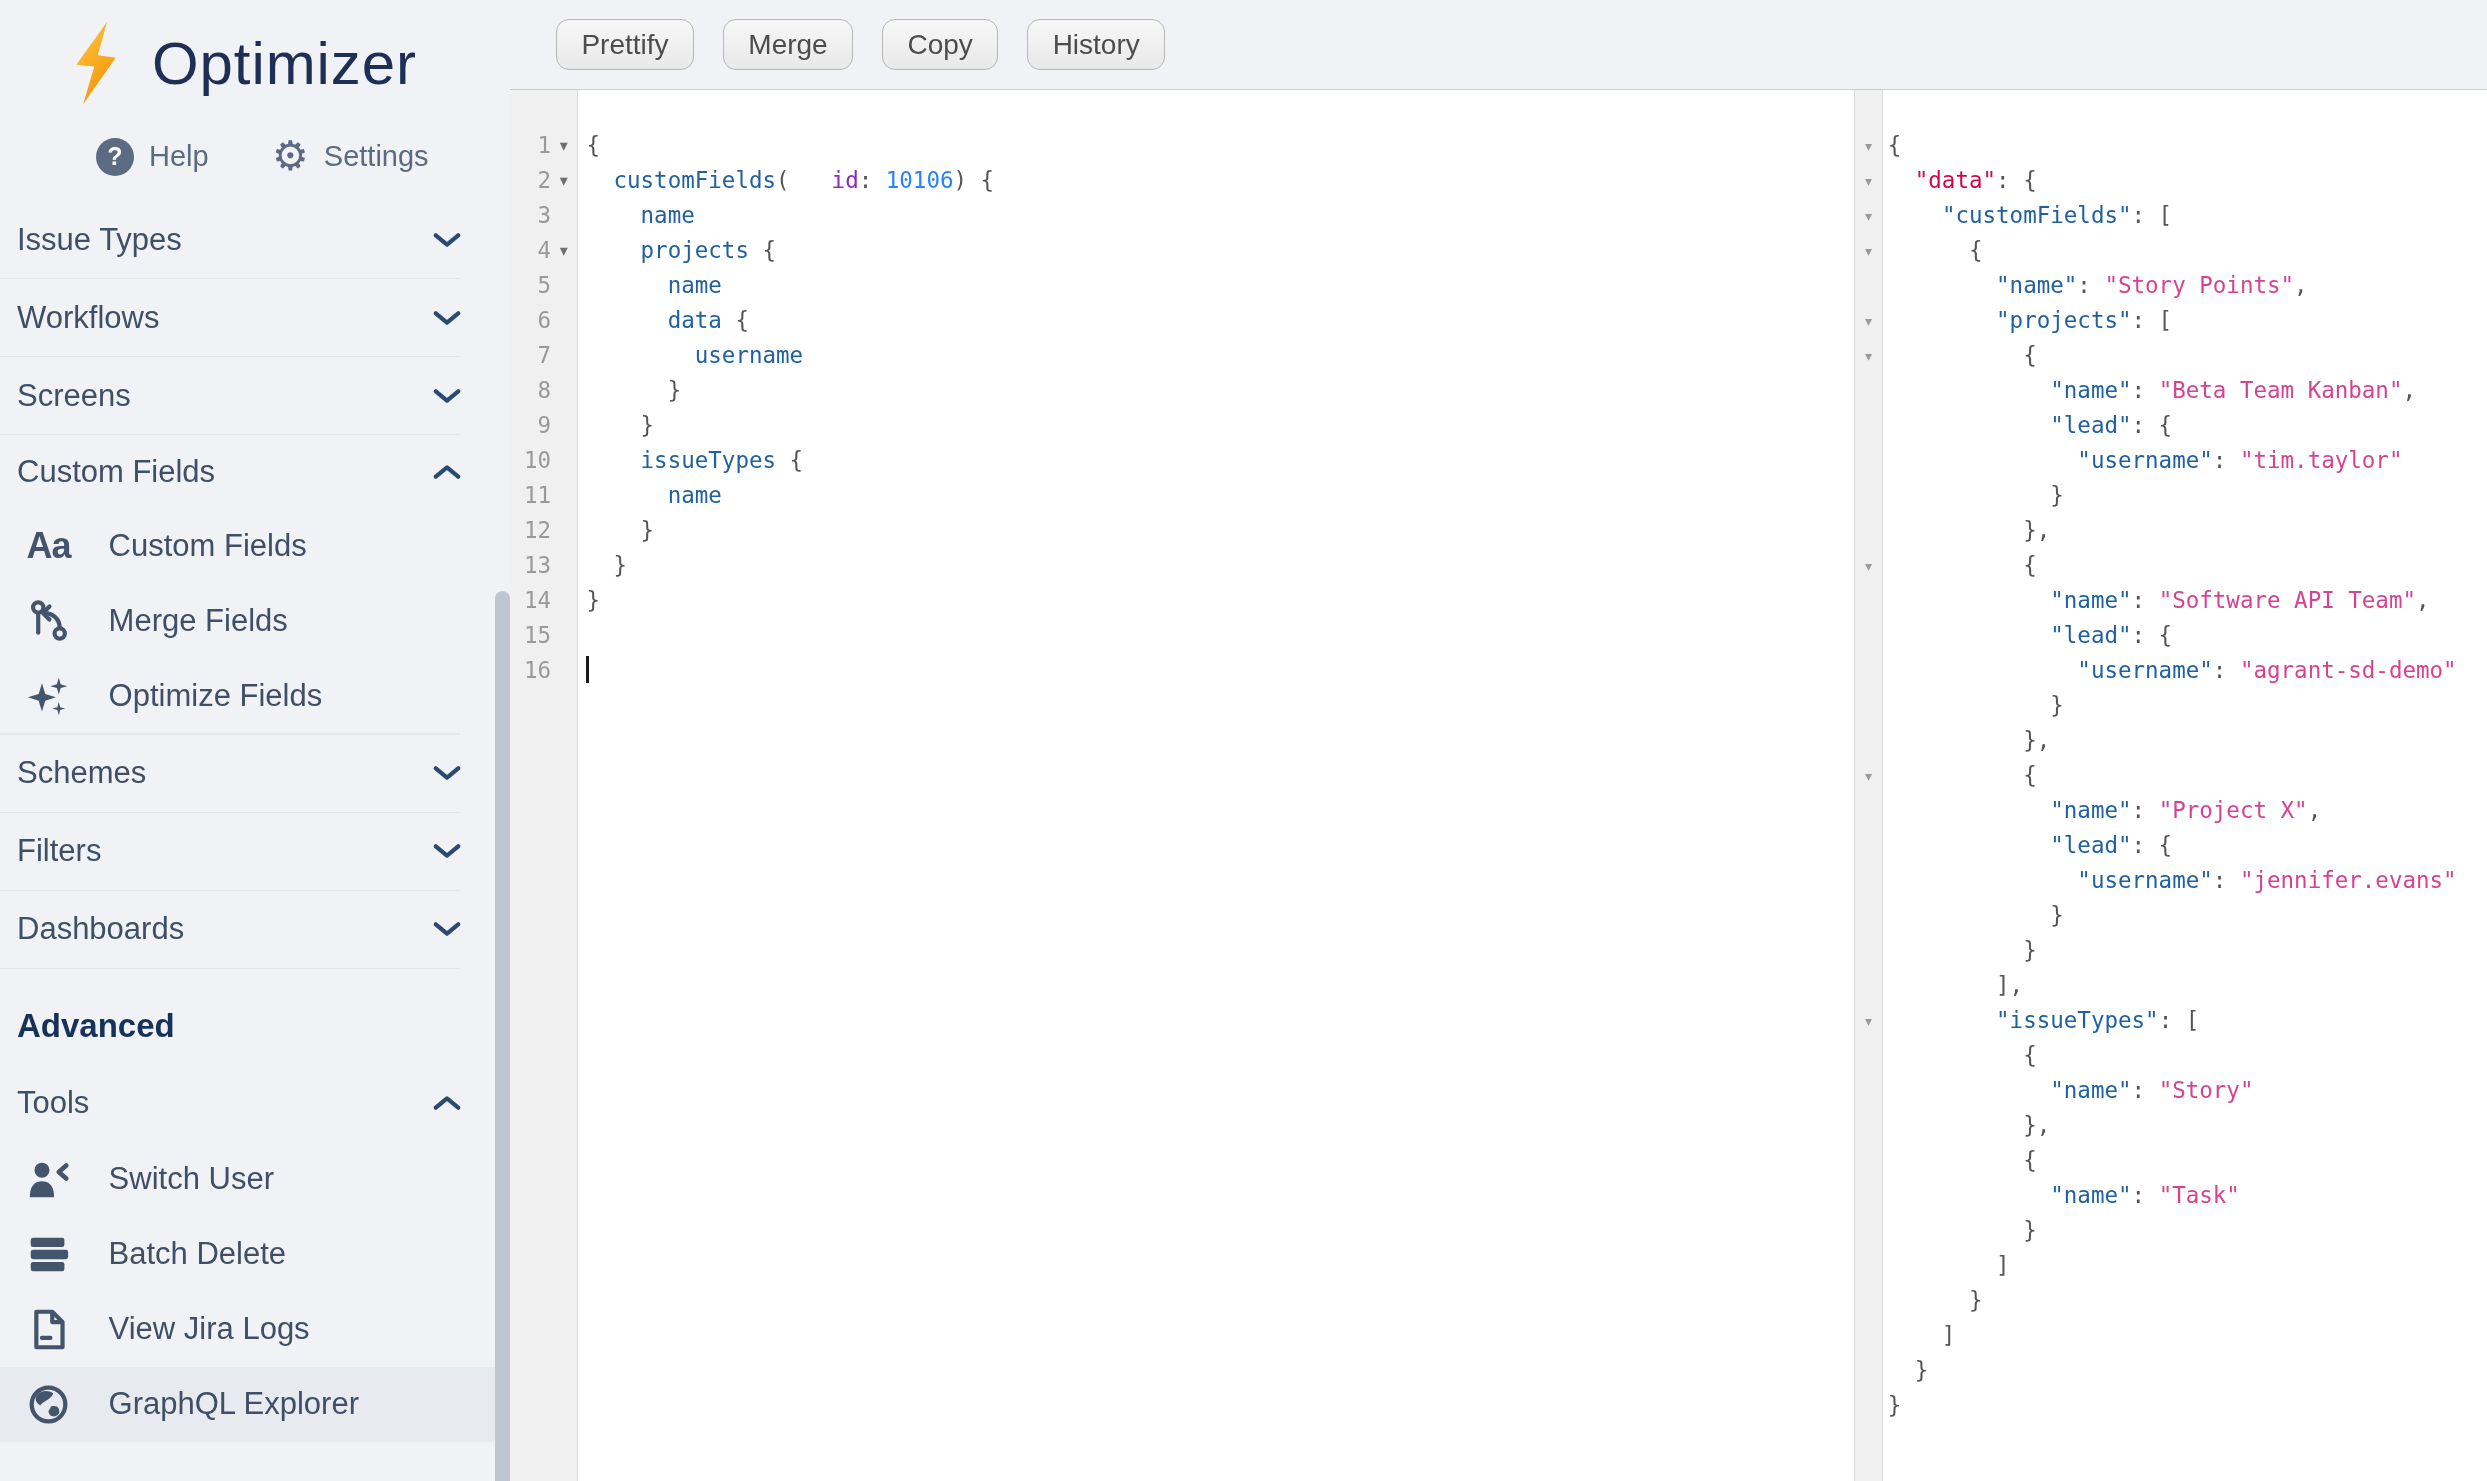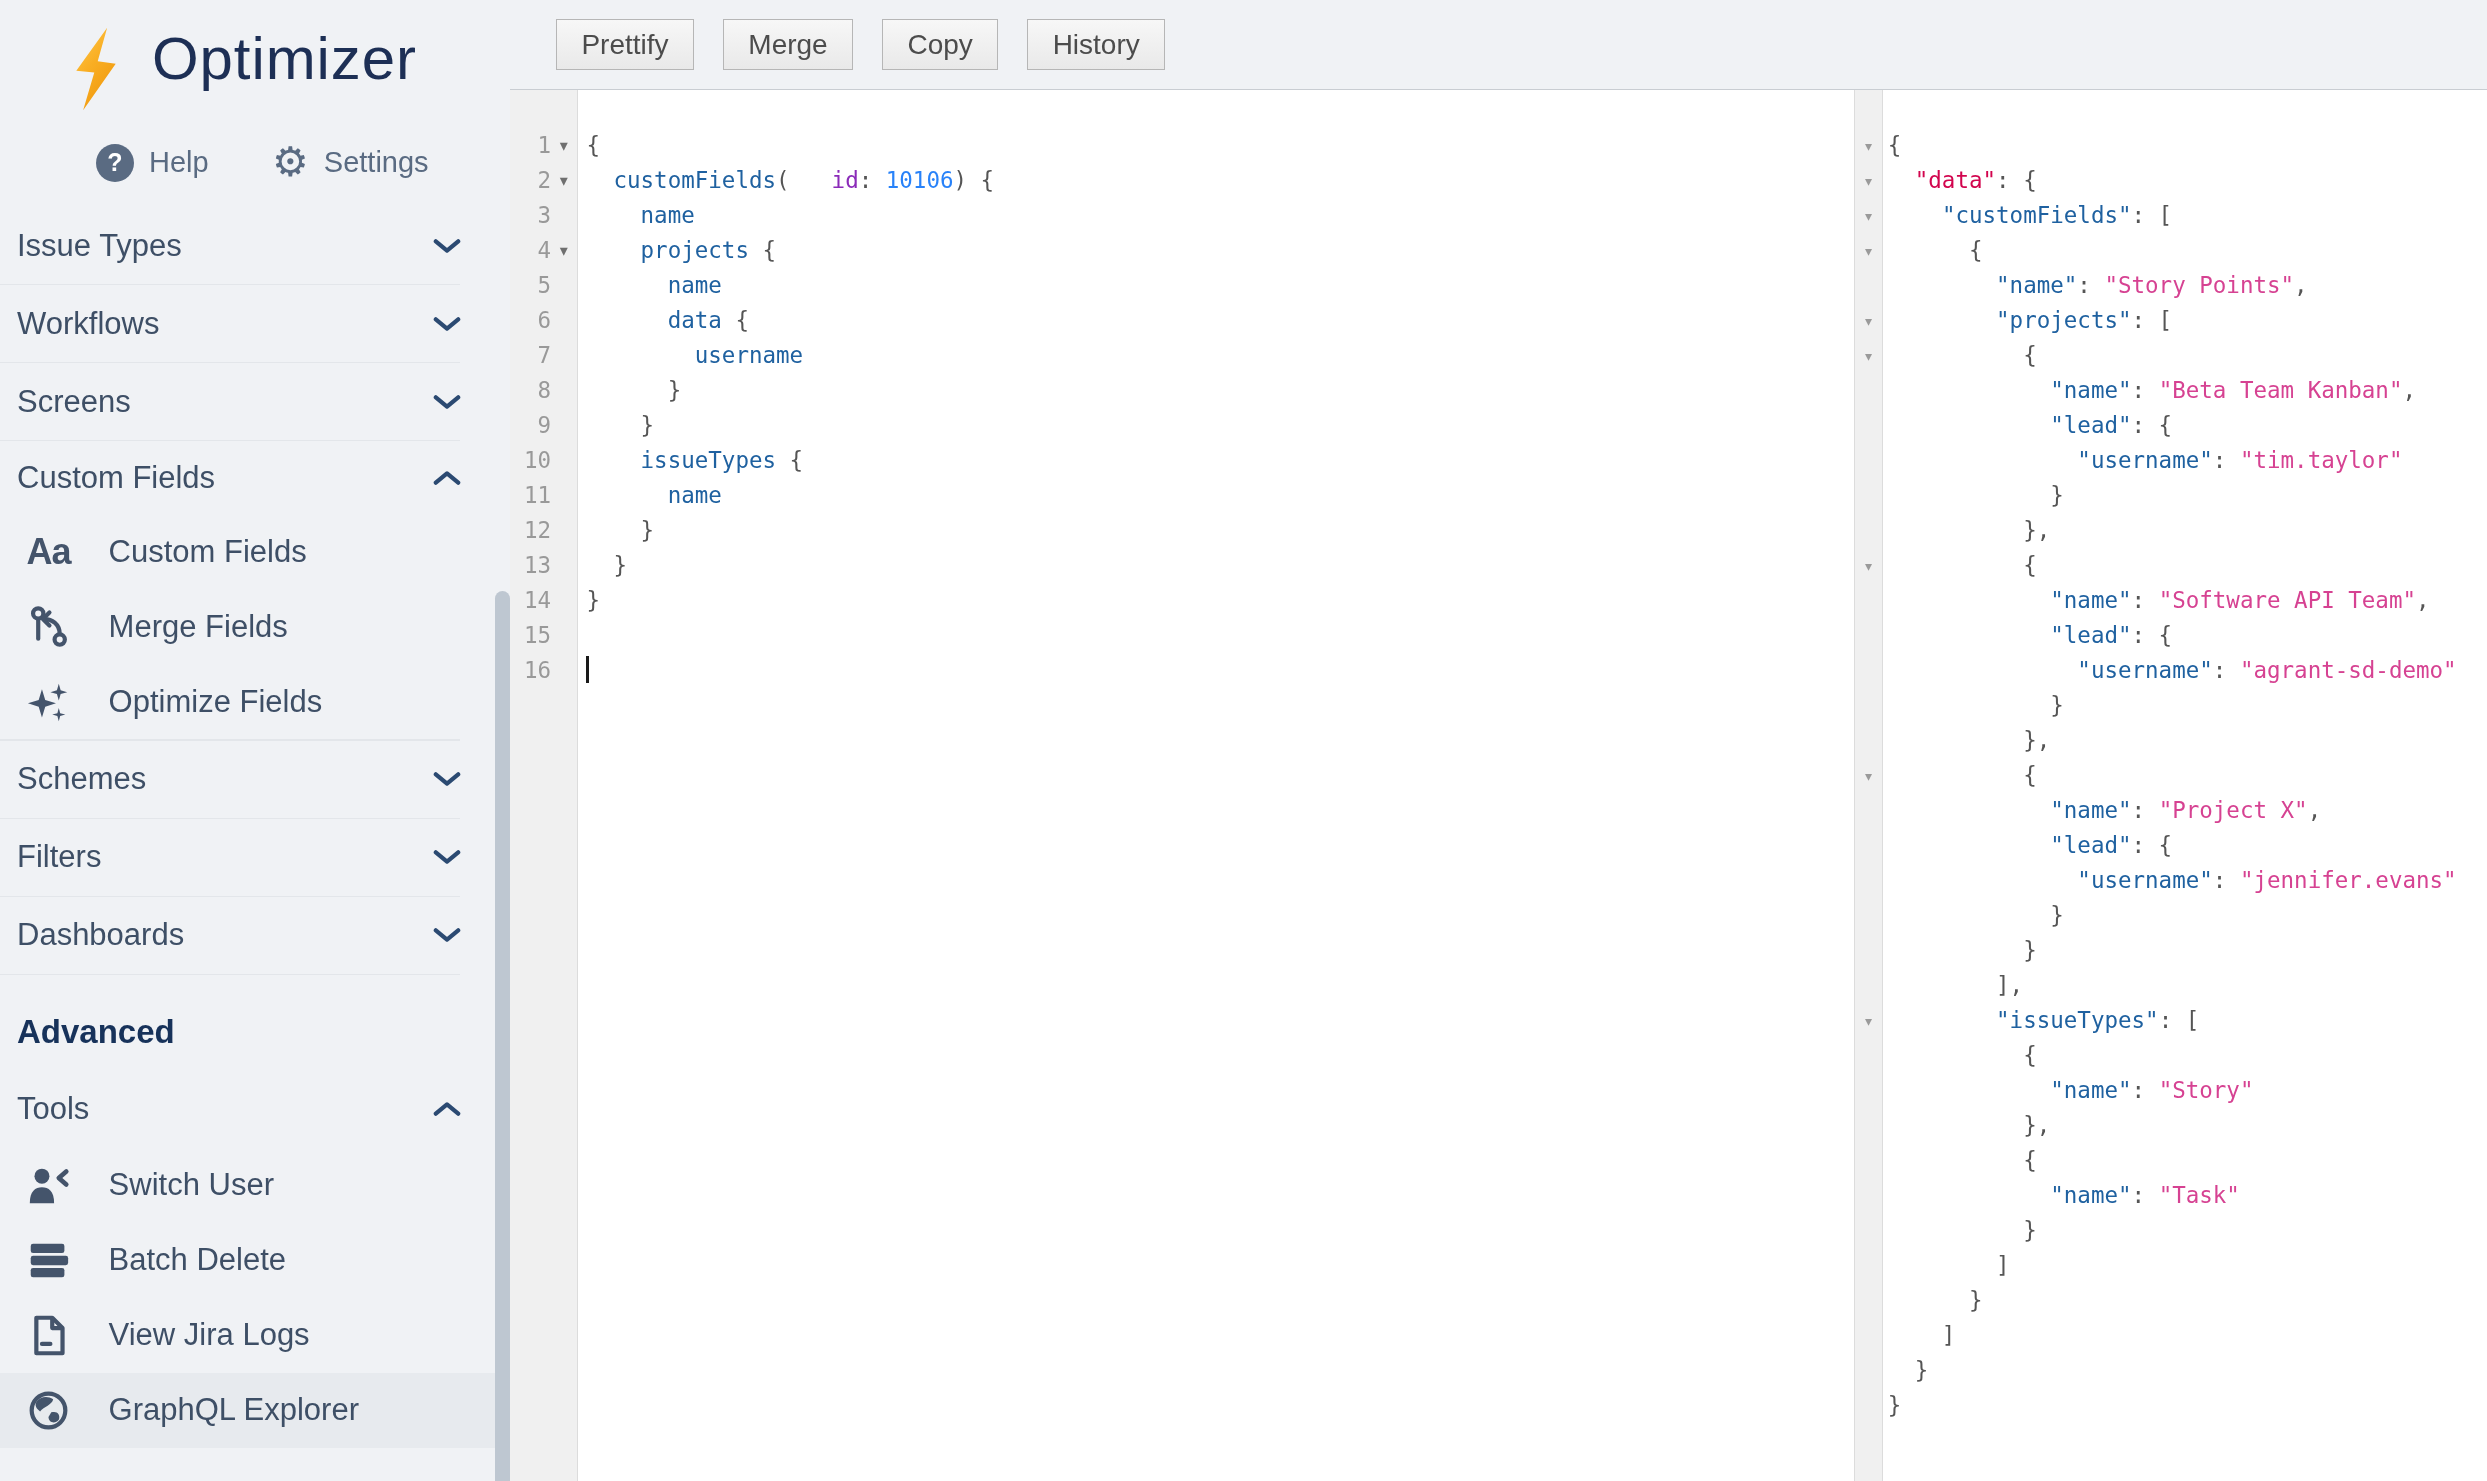--- a/index.html
+++ b/index.html
@@ -23,21 +23,21 @@
     --tok-str:#d64292;
     --lnum:#999999;
   }
   *{margin:0;padding:0;box-sizing:border-box}
   html,body{width:2487px;height:1482px;overflow:hidden}
   body{font-family:"Liberation Sans",sans-serif;background:var(--bg);}
   .app{display:flex;width:2487px;height:1482px;}
 
   
   .sidebar{position:relative;width:510px;flex:none;background:var(--bg);overflow:hidden;height:100%;}
-  .logo{display:flex;align-items:flex-start;gap:26px;padding:24px 0 0 66px;}
+  .logo{display:flex;align-items:center;gap:26px;padding:18px 0 0 66px;}
   .logo-text{font-size:60px;color:var(--navy);font-weight:500;letter-spacing:0.9px;}
   .actions{display:flex;align-items:center;gap:24.4px;padding:28px 0 24.4px 96px;font-size:29px;color:var(--muted-text);}
   .action{display:flex;align-items:center;gap:15px;cursor:pointer;}
   .action + .action{margin-left:39px;}
   .help-badge{width:38px;height:38px;border-radius:50%;background:var(--muted-text);color:#ffffff;font-weight:bold;font-size:25px;display:flex;align-items:center;justify-content:center;}
   .gear{font-family:"DejaVu Sans",sans-serif;font-size:41px;color:var(--muted-text);line-height:1;}
   .nav{}
   .side-row{position:relative;height:77px;display:flex;align-items:center;padding-left:17px;font-size:31px;color:var(--nav-text);cursor:pointer;}
   .side-row .chev{position:absolute;right:49px;top:50%;transform:translateY(-50%);}
   .chev.up{transform:translateY(-50%) rotate(180deg);}
@@ -45,21 +45,21 @@
   .sub-row{height:75px;display:flex;align-items:center;padding-left:20.6px;gap:32px;font-size:31px;color:var(--nav-text);cursor:pointer;}
   .sub-row .icn{width:56px;display:flex;justify-content:center;align-items:center;flex:none;}
   .aa{font-weight:bold;font-size:36px;color:var(--icon);letter-spacing:-0.9px;}
   .adv-header{height:77px;margin-top:19px;display:flex;align-items:center;padding-left:17px;font-size:33px;font-weight:bold;color:#17325a;}
   .active{background:var(--active-row);}
   .side-scroll{position:absolute;right:0;top:591px;width:15px;height:938px;border-radius:8.4px;background:var(--scroll-thumb);}
 
   
   .main{flex:1;display:flex;flex-direction:column;min-width:0;}
   .toolbar{height:90px;flex:none;display:flex;align-items:center;gap:29px;padding-left:46px;border-bottom:1.9px solid var(--toolbar-border);}
-  .tbtn{font-family:"Liberation Sans",sans-serif;font-size:28px;color:#4c4c4c;background:linear-gradient(#f7f7f7,#e9e9e9);border:0.9px solid #b6b6b6;border-radius:0;padding:8.4px 24.4px;cursor:pointer;}
+  .tbtn{font-family:"Liberation Sans",sans-serif;font-size:28px;color:#4c4c4c;background:linear-gradient(#f7f7f7,#e9e9e9);border:0.9px solid #b6b6b6;border-radius:13px;padding:8.4px 24.4px;cursor:pointer;}
   .workspace{flex:1;display:flex;min-height:0;background:#ffffff;}
 
   .editor{flex:1;display:flex;min-width:0;}
   .gutter-col{width:68px;flex:none;background:var(--gutter-bg);border-right:0.9px solid var(--gutter-border);padding-top:38px;}
   .gut-row{position:relative;height:35px;line-height:35px;text-align:right;padding-right:26px;font-family:"DejaVu Sans Mono",monospace;font-size:22.5px;color:var(--lnum);}
   .gut-row .fold{position:absolute;right:1.9px;top:0;width:22.5px;text-align:center;font-family:"DejaVu Sans",sans-serif;font-size:16px;color:#6f6f6f;cursor:pointer;}
   .code-col{flex:1;padding:38px 0 0 8.4px;overflow:hidden;}
   .code-line{height:35px;line-height:35px;font-family:"DejaVu Sans Mono",monospace;font-size:22.5px;white-space:pre;}
   .tok-p{color:var(--tok-p);} .tok-prop{color:var(--tok-prop);} .tok-attr{color:var(--tok-attr);margin-left:42px;}
   .tok-num{color:var(--tok-num);} .tok-def{color:var(--tok-def);} .tok-str{color:var(--tok-str);}

